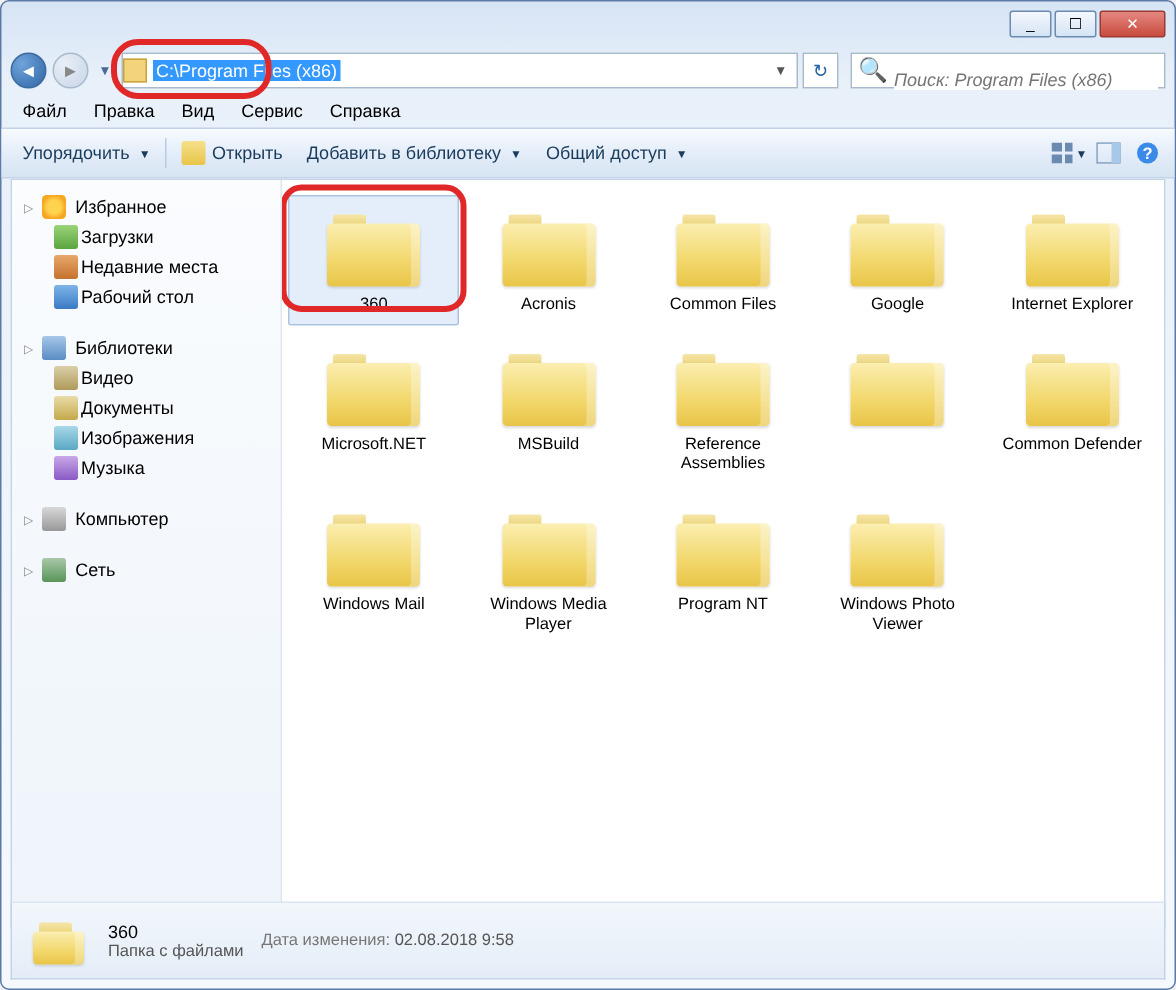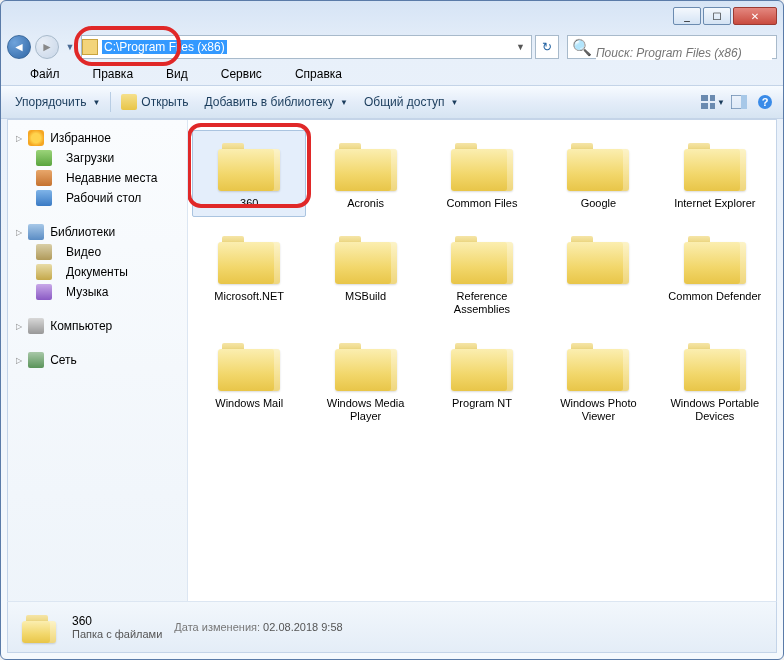--- a/index.html
+++ b/index.html
@@ -53,21 +53,21 @@
   width: 210px; height: 24px; background:#fff; border:1px solid #a8bacb;
   margin-left:4px; display:flex; align-items:center; padding:0 4px;
 }
 .searchbox input { border:none; outline:none; font-size:12px; color:#0c4a6e; font-style:italic; flex:1;margin-top:11px; }
 
 
 .menubar {
   height: 22px; display:flex; align-items:center; padding: 0 6px; gap: 2px;
   font-size: 12px;
 }
-.menubar span { padding: 2px 8px; cursor:pointer;margin-left:15px; }
+.menubar span { padding: 2px 8px; cursor:pointer; }
 
 
 .toolbar {
   height: 34px;
   background: linear-gradient(to bottom,#f7fbff 0%,#e4edf9 50%,#d6e4f2 100%);
   border-top:1px solid #c4d4e8; border-bottom:1px solid #c4d4e8;
   display:flex; align-items:center; padding:0 6px; font-size:12px; color:#1a3c5c;
 }
 .tbtn { padding: 4px 8px; display:flex; align-items:center; gap:4px; cursor:pointer; border-radius:2px;}
 .tdrop { font-size:8px; color:#1a3c5c; margin-left:2px;}
@@ -80,21 +80,21 @@
   display:flex; height: 500px; background:#fff; margin:0 6px;
   border:1px solid #c4d4e8;
 }
 .sidebar {
   width: 180px; background: linear-gradient(#fafcfe,#eef4fa);
   border-right:1px solid #dce6f2; padding: 8px 0; overflow:auto; font-size:12px;
 }
 .side-group { margin-bottom: 14px; }
 .side-head { display:flex; align-items:center; gap:6px; padding:2px 8px; cursor:pointer;}
 .side-head .tri { font-size:8px; color:#888;}
-.side-item { display:flex; align-items:center; gap:14px; padding:2px 8px 2px 28px; cursor:pointer;text-align:center;}
+.side-item { display:flex; align-items:center; gap:2px; padding:2px 8px 2px 28px; cursor:pointer;text-align:center;}
 .ico16 { width:16px; height:16px; flex-shrink:0;}
 .star { background: radial-gradient(circle,#ffd34e 40%,#f5a623 70%); border-radius:3px;}
 .dl { background: linear-gradient(#9bd47a,#5aa43e); border-radius:2px;}
 .recent { background: linear-gradient(#e8a76b,#c5722f); border-radius:2px;}
 .desktop { background: linear-gradient(#7fb4e8,#3a7ac4); border-radius:2px;}
 .lib { background: linear-gradient(#a7c8e8,#5a8cc4); border-radius:2px;}
 .video { background: linear-gradient(#d9cfa8,#b09a5a); border-radius:2px;}
 .docs { background: linear-gradient(#e8dca8,#c4a84a); border-radius:2px;}
 .pics { background: linear-gradient(#a8d8e8,#5aa8c4); border-radius:2px;}
 .music { background: linear-gradient(#c8a8e8,#8a5ac4); border-radius:2px;}
@@ -260,20 +260,24 @@
         </div>
         <div class="side-item">
           <span class="ico16 video"></span>
             <span>Видео</span>
         </div>
         <div class="side-item">
           <span class="ico16 docs"></span>
             <span>Документы</span>
         </div>
         <div class="side-item">
+          <span class="ico16 pics"></span>
+            <span>Изображения</span>
+        </div>
+        <div class="side-item">
           <span class="ico16 music"></span>
             <span>Музыка</span>
         </div>
       </div>
       <div class="side-group">
         <div class="side-head">
           <span class="tri">▷</span>
             <span class="ico16 comp"></span>
           <span>Компьютер</span>
         </div>
@@ -338,24 +342,20 @@
             <div class="fname">Windows Media Player</div>
           </div>
           <div class="item">
             <div class="folder-ico"></div>
             <div class="fname">Program NT</div>
           </div>
           <div class="item">
             <div class="folder-ico"></div>
             <div class="fname">Windows Photo Viewer</div>
           </div>
-          <div class="item">
-            <div class="folder-ico"></div>
-            <div class="fname">Windows Portable Devices</div>
-          </div>
         </div>
     </div>
 
   </div>
 
   <div class="statusbar">
     <div class="status-ico">
       <div class="folder-ico" style="width:42px;height:36px;"></div>
     </div>
     <div class="status-text">

